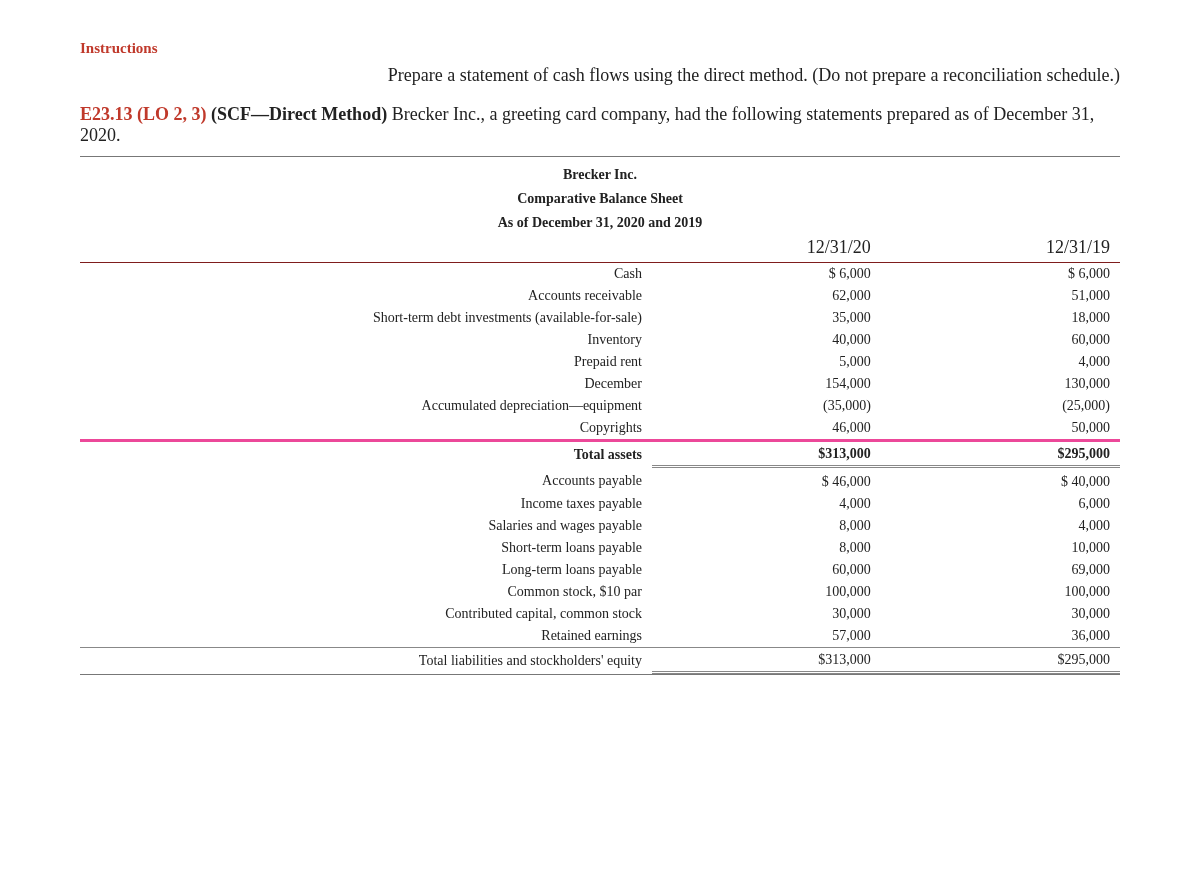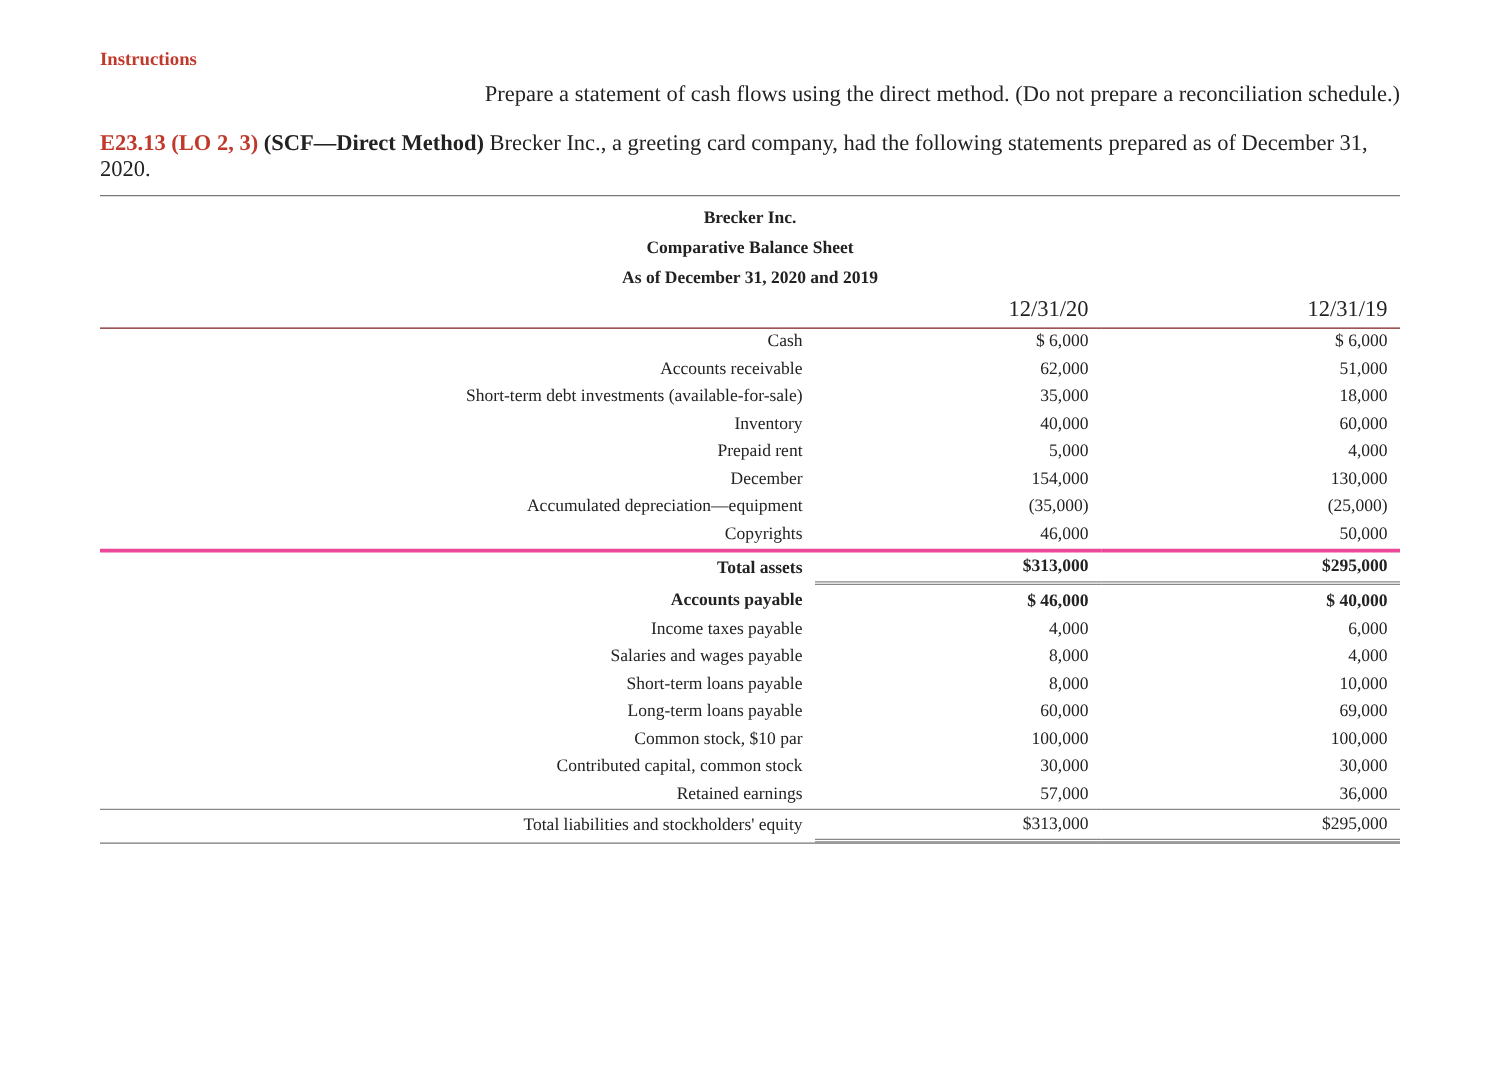--- a/index.html
+++ b/index.html
@@ -77,21 +77,20 @@
     .balance-sheet tr.total-row td {
       border-top: 3px solid #ec4899;
       font-weight: bold;
       padding-top: 4px;
     }
     .balance-sheet tr.total-row td.val-col {
       border-bottom: 3px double #888;
     }
     .balance-sheet tr.section-space td {
       padding-top: 6px;
-      font-weight: bold;
     }
     .balance-sheet tr.final-total-row td {
       border-top: 1px solid #888;
       font-weight: normal;
     }
     .balance-sheet tr.final-total-row td.val-col {
       border-bottom: 3px double #888;
     }
     .outer-hr-top {
       border: none;

